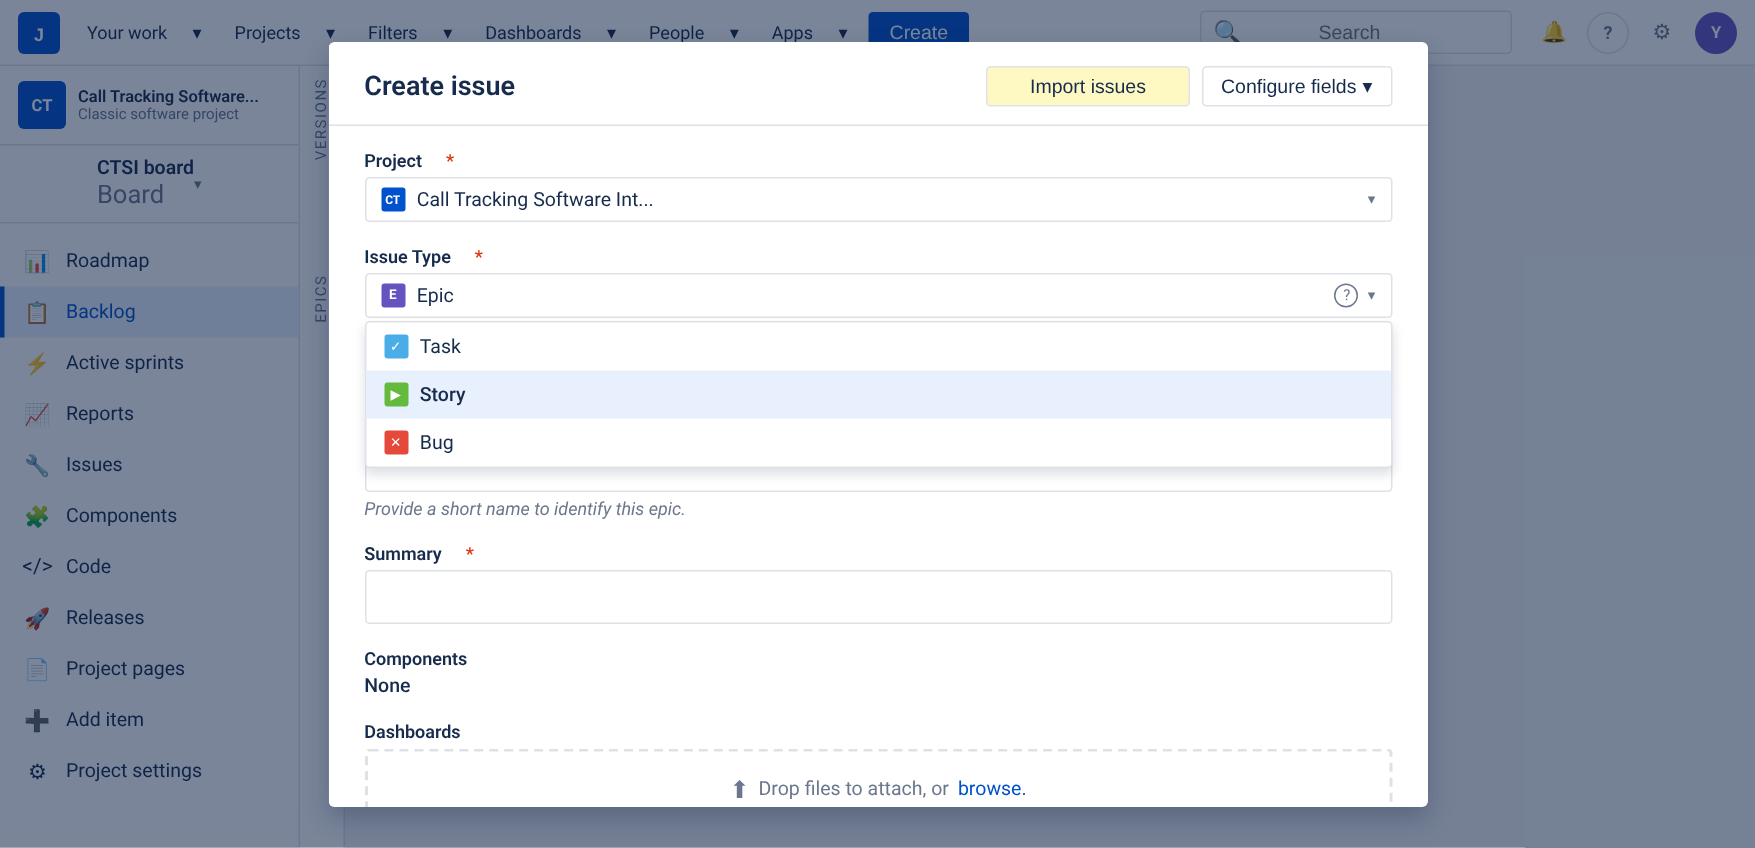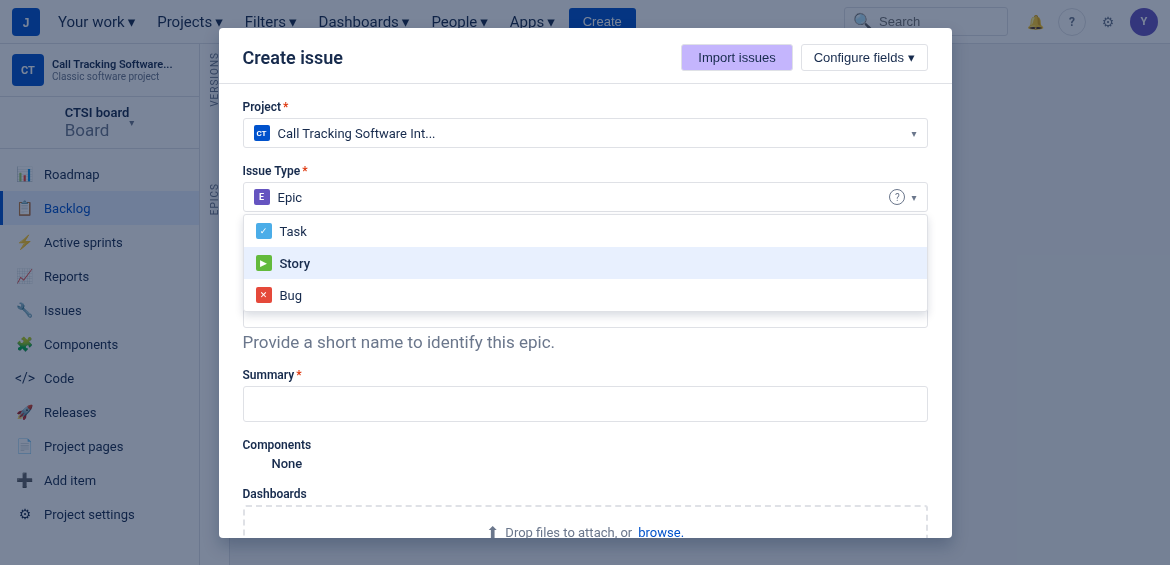--- a/index.html
+++ b/index.html
@@ -14,27 +14,27 @@
       cursor: pointer;
       font-size: 13px;
       color: #172b4d;
       border-radius: 0;
       transition: background 0.1s;
     }
     .nav-item.active { background: #e8f0fe; color: #0052cc; border-left: 3px solid #0052cc; padding-left: 13px; }
     .nav-icon { width: 18px; height: 18px; display: flex; align-items: center; justify-content: center; font-size: 14px; flex-shrink: 0; }
     .top-nav-item {
       padding: 4px 8px;
-      font-size: 15px;
-      color: #172b4d;
-      cursor: pointer;
-      border-radius: 3px;
-      display: flex;
-      align-items: center;
-      gap: 3px;
+      font-size: 12px;
+      color: #172b4d;
+      cursor: pointer;
+      border-radius: 3px;
+      display: flex;
+      align-items: center;
+      gap: 17px;
     }
     .create-btn {
       background: #0052cc;
       color: white;
       border: none;
       padding: 6px 14px;
       border-radius: 3px;
       font-size: 13px;
       font-weight: 500;
       cursor: pointer;
@@ -43,21 +43,21 @@
     .search-box {
       display: flex;
       align-items: center;
       border: 1px solid #dfe1e6;
       border-radius: 3px;
       padding: 4px 8px;
       background: #fff;
       gap: 6px;
       min-width: 160px;
     }
-    .search-box input { border: none; outline: none; font-size: 13px; color: #172b4d; width: 120px; }
+    .search-box input { border: none; outline: none; font-size: 13px; color: #172b4d; width: 120px; margin-left: 44px; }
     .top-bar-icons { display: flex; gap: 8px; align-items: center; margin-left: 8px; }
     .icon-btn {
       width: 28px;
       height: 28px;
       border-radius: 50%;
       display: flex;
       align-items: center;
       justify-content: center;
       cursor: pointer;
       font-size: 14px;
@@ -78,21 +78,21 @@
 
     
     .form-group { margin-bottom: 16px; }
     .form-label {
       font-size: 12px;
       font-weight: 600;
       color: #172b4d;
       margin-bottom: 4px;
       display: flex;
       align-items: center;
-      gap: 2px;
+      gap: 16px;
     }
     .required-star { color: #de350b; }
     .form-select {
       width: 100%;
       border: 1px solid #dfe1e6;
       border-radius: 3px;
       padding: 6px 10px;
       font-size: 13px;
       color: #172b4d;
       background: #fff;
@@ -181,35 +181,35 @@
       font-size: 12px;
       color: #6b778c;
       margin-top: 6px;
       padding: 6px 10px;
       background: #fffae6;
       border-left: 3px solid #ff991f;
       border-radius: 2px;
     }
 
     
-    .epic-name-hint { font-size: 17px; color: #6b778c; margin-top: 4px; }
+    .epic-name-hint { font-size: 12px; color: #6b778c; margin-top: 4px; font-style: italic; }
 
     
     .form-input {
       width: 100%;
       border: 1px solid #dfe1e6;
       border-radius: 3px;
       padding: 6px 10px;
       font-size: 13px;
       color: #172b4d;
       outline: none;
     }
 
     
-    .components-value { font-size: 13px; color: #172b4d; font-weight: 500; margin-left: 29px; }
+    .components-value { font-size: 13px; color: #172b4d; font-weight: 500; }
 
     
     .attachment-area {
       border: 2px dashed #dfe1e6;
       border-radius: 3px;
       padding: 16px;
       text-align: center;
       font-size: 13px;
       color: #6b778c;
       display: flex;
@@ -354,21 +354,21 @@
   </div>
 </div>
 
 <div style="position:absolute;top:0;left:0;width:1170px;height:565px;background:rgba(9,30,66,0.54);z-index:50;display:flex;align-items:flex-start;justify-content:center;padding-top:28px;">
 
   <div style="background:#fff;border-radius:4px;width:733px;max-height:510px;overflow-y:auto;box-shadow:0 8px 16px rgba(9,30,66,0.25);">
 
     <div style="display:flex;align-items:center;justify-content:space-between;padding:16px 24px 12px;border-bottom:1px solid #dfe1e6;">
       <h2 style="font-size:18px;font-weight:600;color:#172b4d;">Create issue</h2>
       <div style="display:flex;gap:8px;align-items:center;">
-        <button style="padding:5px 16px;border-radius:3px;border:1px solid #dfe1e6;background:#c4b5fd;font-size:13px;cursor:pointer;color:#172b4d;">Import issues</button>
+        <button style="padding:5px 28px;border-radius:3px;border:1px solid #dfe1e6;background:#fef9c3;font-size:13px;cursor:pointer;color:#172b4d;">Import issues</button>
         <button style="padding:5px 12px;border-radius:3px;border:1px solid #dfe1e6;background:#fff;font-size:13px;cursor:pointer;color:#172b4d;display:flex;align-items:center;gap:4px;">
           <span>Configure fields</span>
           <span>▾</span>
         </button>
       </div>
     </div>
 
     <div style="padding:16px 24px;">
 
       <div class="form-group">

